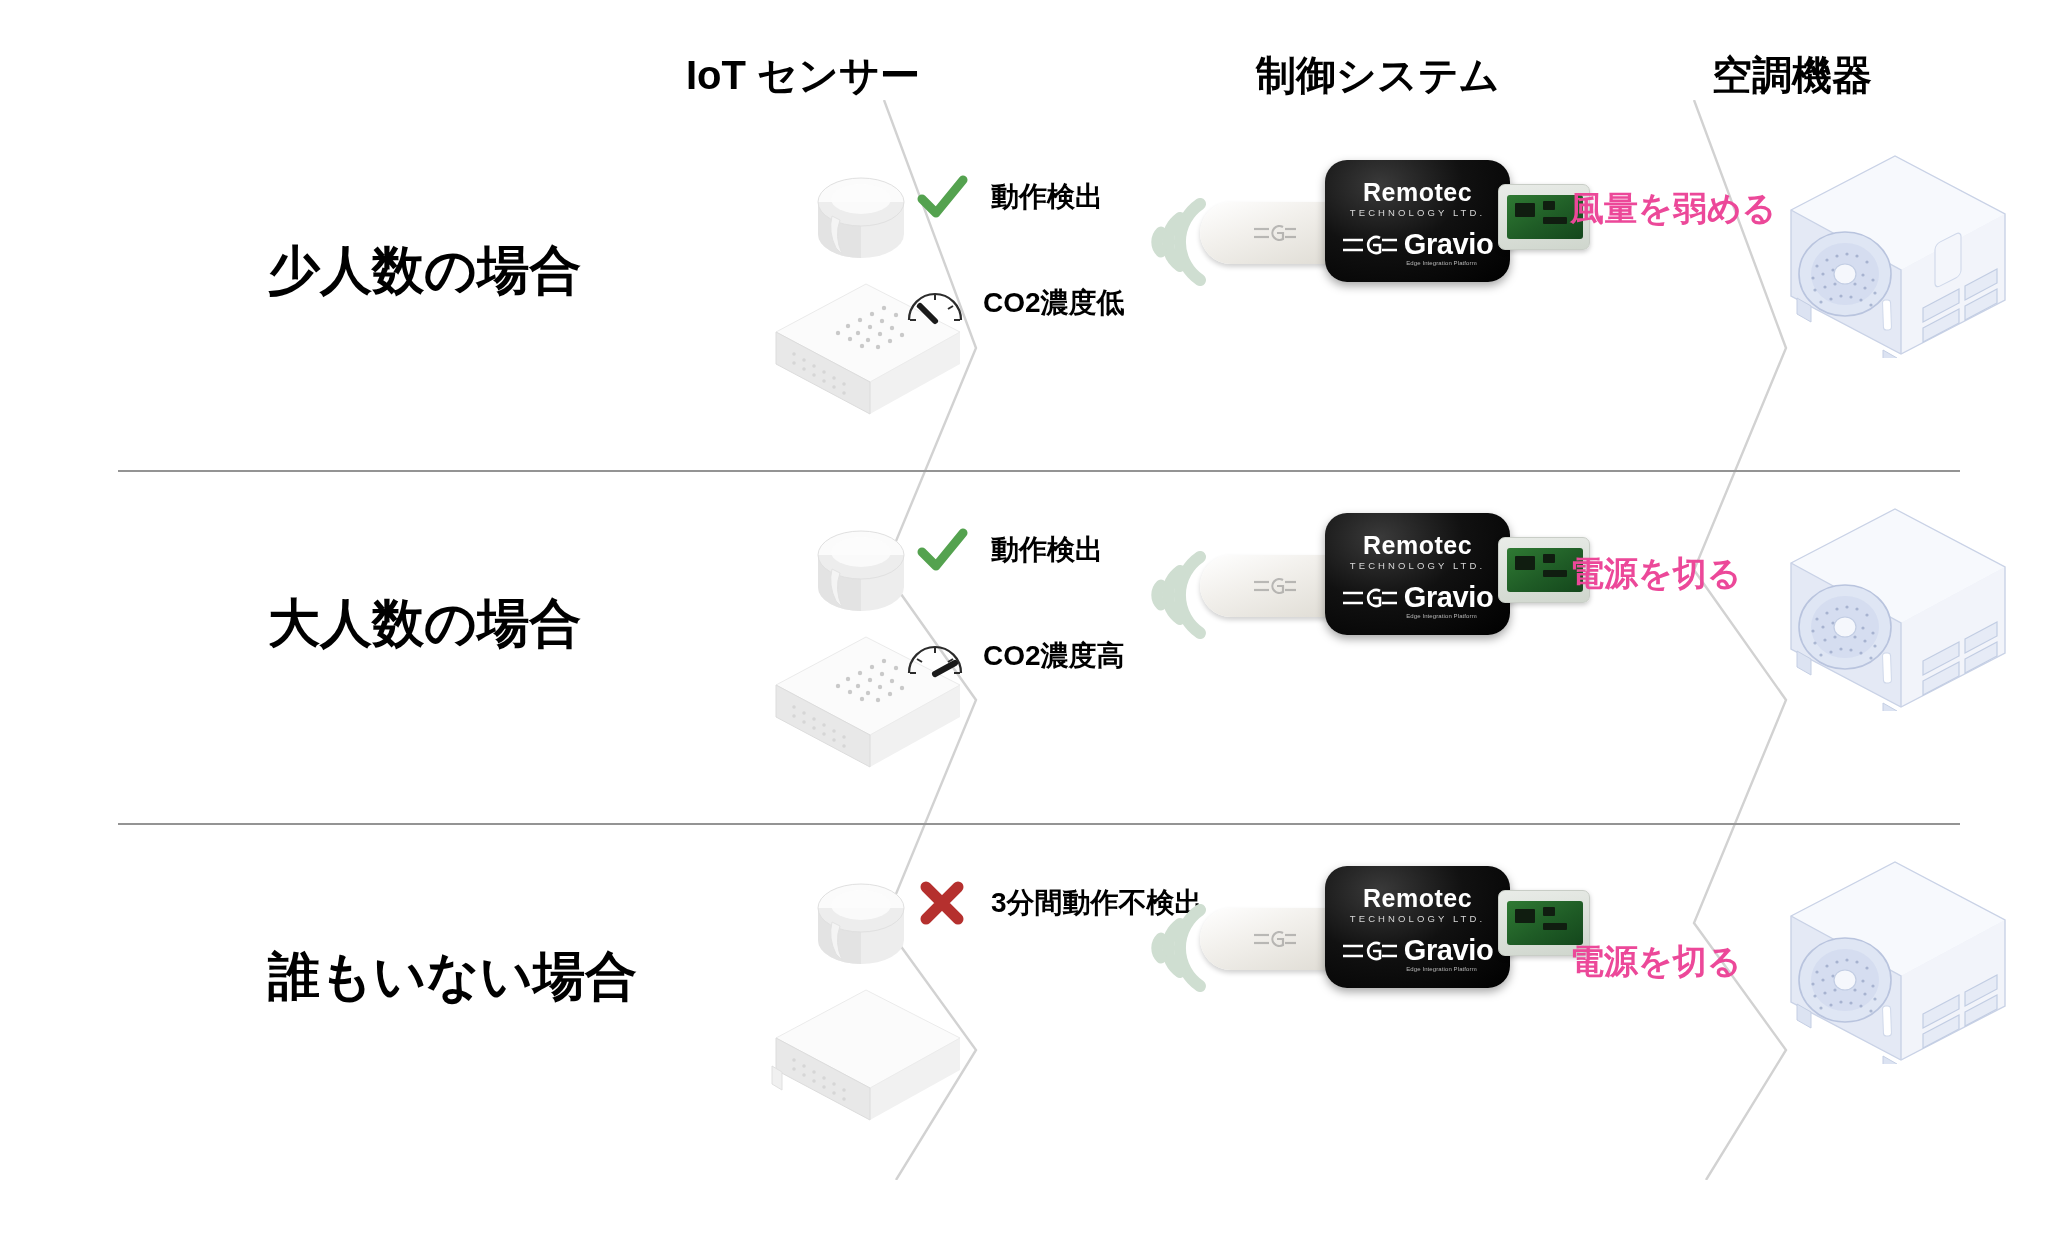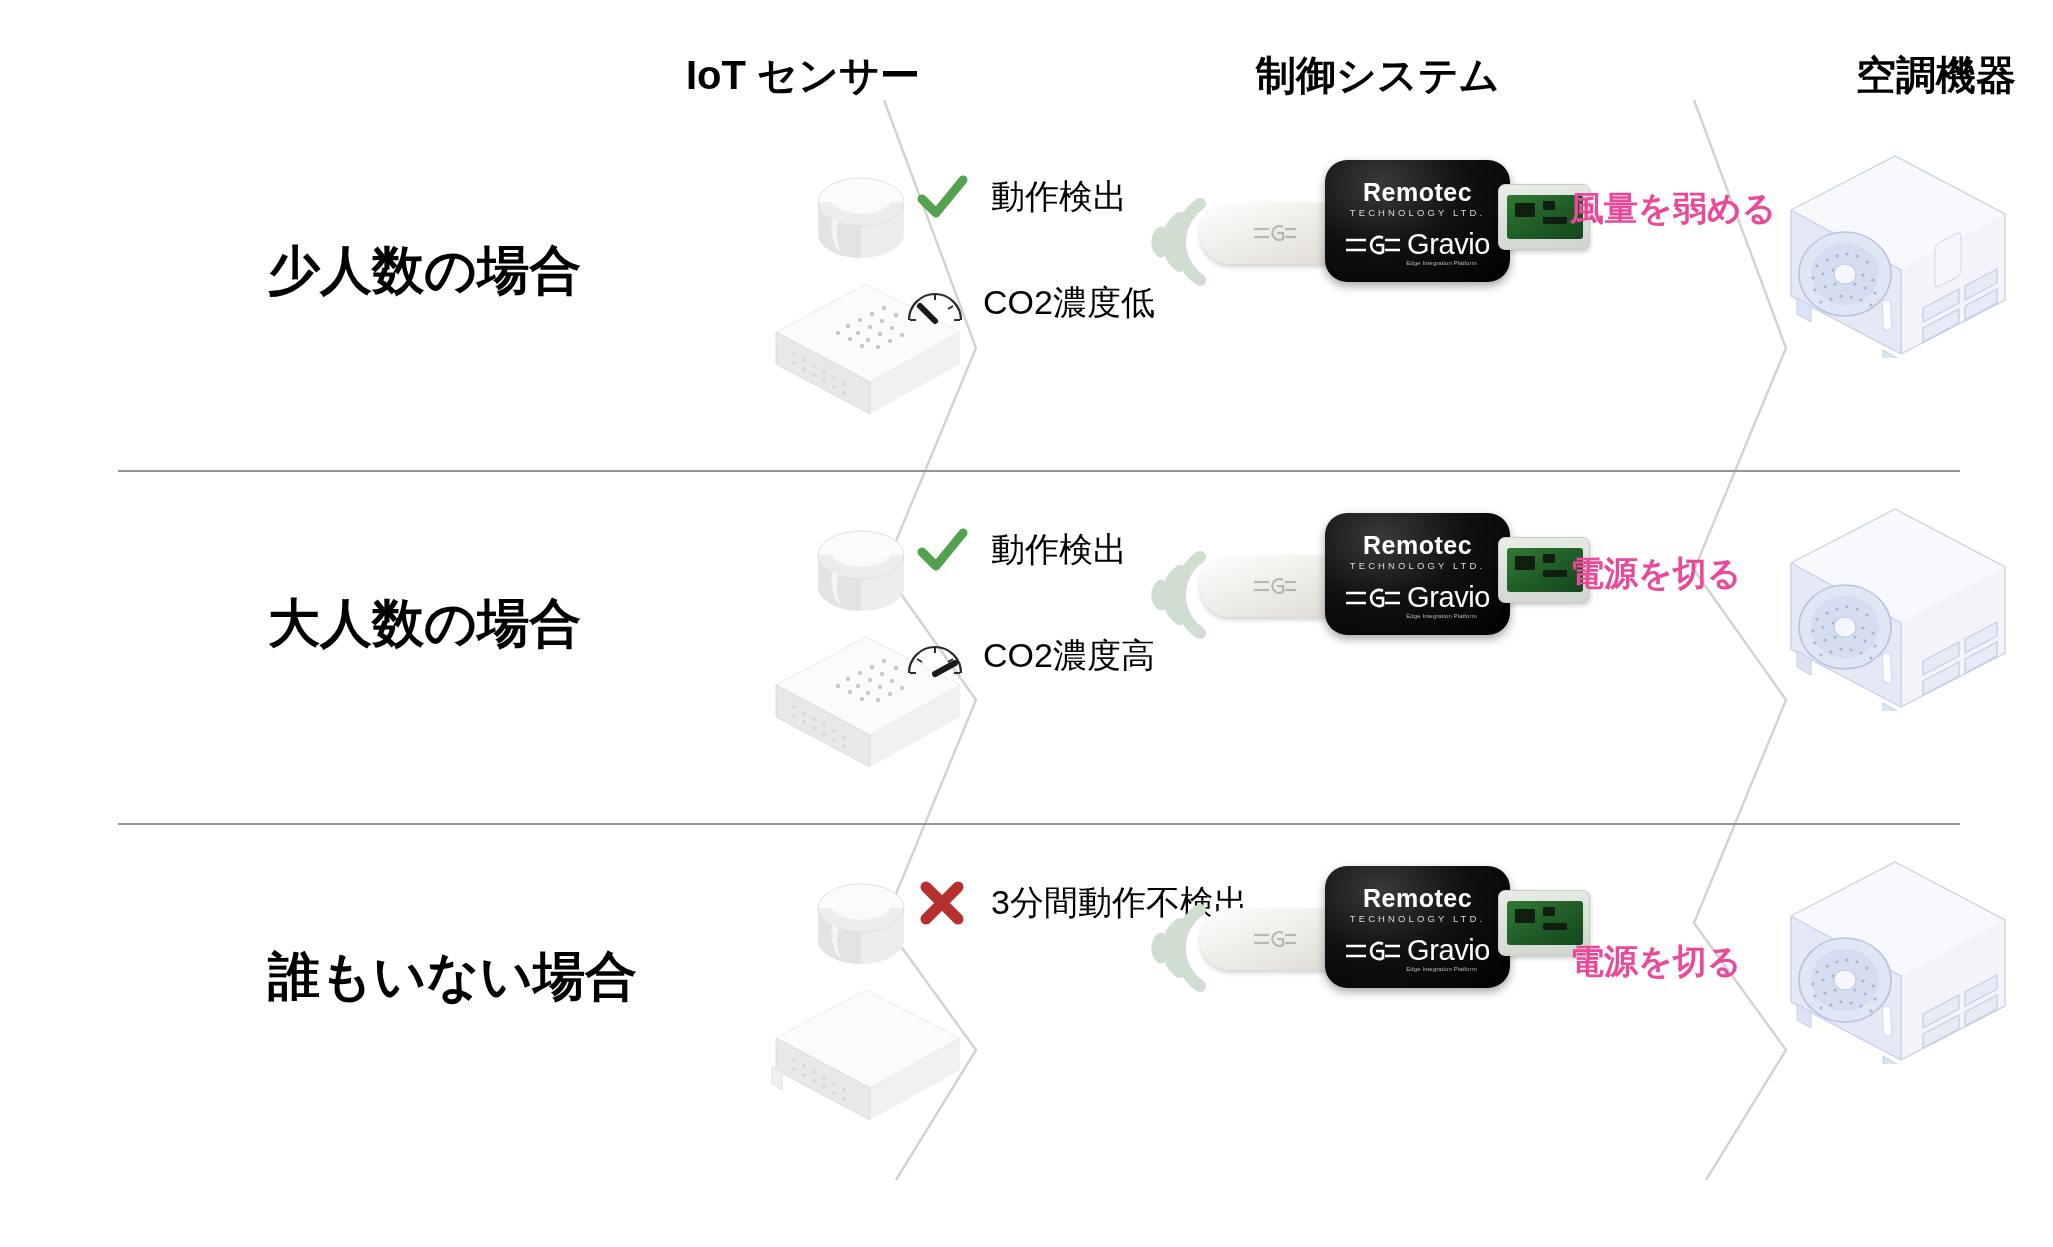--- a/index.html
+++ b/index.html
@@ -15,21 +15,21 @@
   .col-head {
     position: absolute;
     font-size: 40px;
     font-weight: 700;
     color: #000;
     white-space: nowrap;
     letter-spacing: 0px;
   }
   #head-sensor  { left: 686px; top: 48px; }
   #head-control { left: 1240px; top: 48px; margin-left: 16px; }
-  #head-ac      { left: 1856px; top: 48px; }
+  #head-ac      { left: 1712px; top: 48px; }
 
   
   .row-divider {
     position: absolute;
     left: 118px; width: 1842px;
     height: 2px;
     background: #949494;
   }
   #divider-1 { top: 470px; }
   #divider-2 { top: 823px; }
@@ -64,21 +64,21 @@
   
   .sensor-group { position: absolute; left: 778px; top: 40px; width: 190px; height: 280px; }
 
   .motion-sensor { position: absolute; left: 24px; top: 10px; }
   .co2-sensor    { position: absolute; left: -30px; top: 110px; }
 
   
   .status-1 { position: absolute; left: 915px; top: 52px; display: flex; align-items: center; gap: 22px; }
   .status-2 { position: absolute; left: 905px; top: 162px; display: flex; align-items: center; gap: 18px; }
   .status-label {
-    font-size: 34px; font-weight: 400; color: #000; white-space: nowrap;
+    font-size: 28px; font-weight: 700; color: #000; white-space: nowrap;
   }
   .check-icon { width: 54px; height: 54px; flex: none; }
   .cross-icon { width: 54px; height: 54px; flex: none; }
   .gauge-icon { width: 60px; height: 46px; flex: none; }
 
   
   .gravio-assembly { position: absolute; left: 1120px; top: 42px; width: 420px; height: 180px; }
 
   .wave-left  { position: absolute; left: 0px;  top: 30px; }
 
@@ -104,21 +104,21 @@
   .g-brand {
     color: #fff; font-size: 25px; font-weight: 700;
     letter-spacing: .5px; line-height: 1; margin-top: 4px;
   }
   .g-sub {
     color: #d8d8d8; font-size: 9.5px; letter-spacing: 3.1px;
     margin-top: 3px; line-height: 1;
   }
   .g-logo-row { display: flex; align-items: center; gap: 6px; margin-top: 13px; }
   .g-mark { width: 56px; height: 26px; }
-  .g-name { color: #fff; font-size: 29px; font-weight: 400; line-height: 1; letter-spacing: -.4px; }
+  .g-name { color: #fff; font-size: 29px; font-weight: 700; line-height: 1; letter-spacing: -.4px; }
   .g-tag { color: #b9b9b9; font-size: 6px; letter-spacing: .1px; margin-top: 1px; margin-left: 48px; line-height: 1; }
 
   .pcb-module {
     position: absolute; left: 378px; top: 24px;
     width: 92px; height: 66px;
     border-radius: 7px;
     background: linear-gradient(170deg,#e9ece8 0%,#cfd6cd 100%);
     border: 1px solid #c8cdc6;
     overflow: hidden;
     box-shadow: 0 2px 5px rgba(0,0,0,.22);

